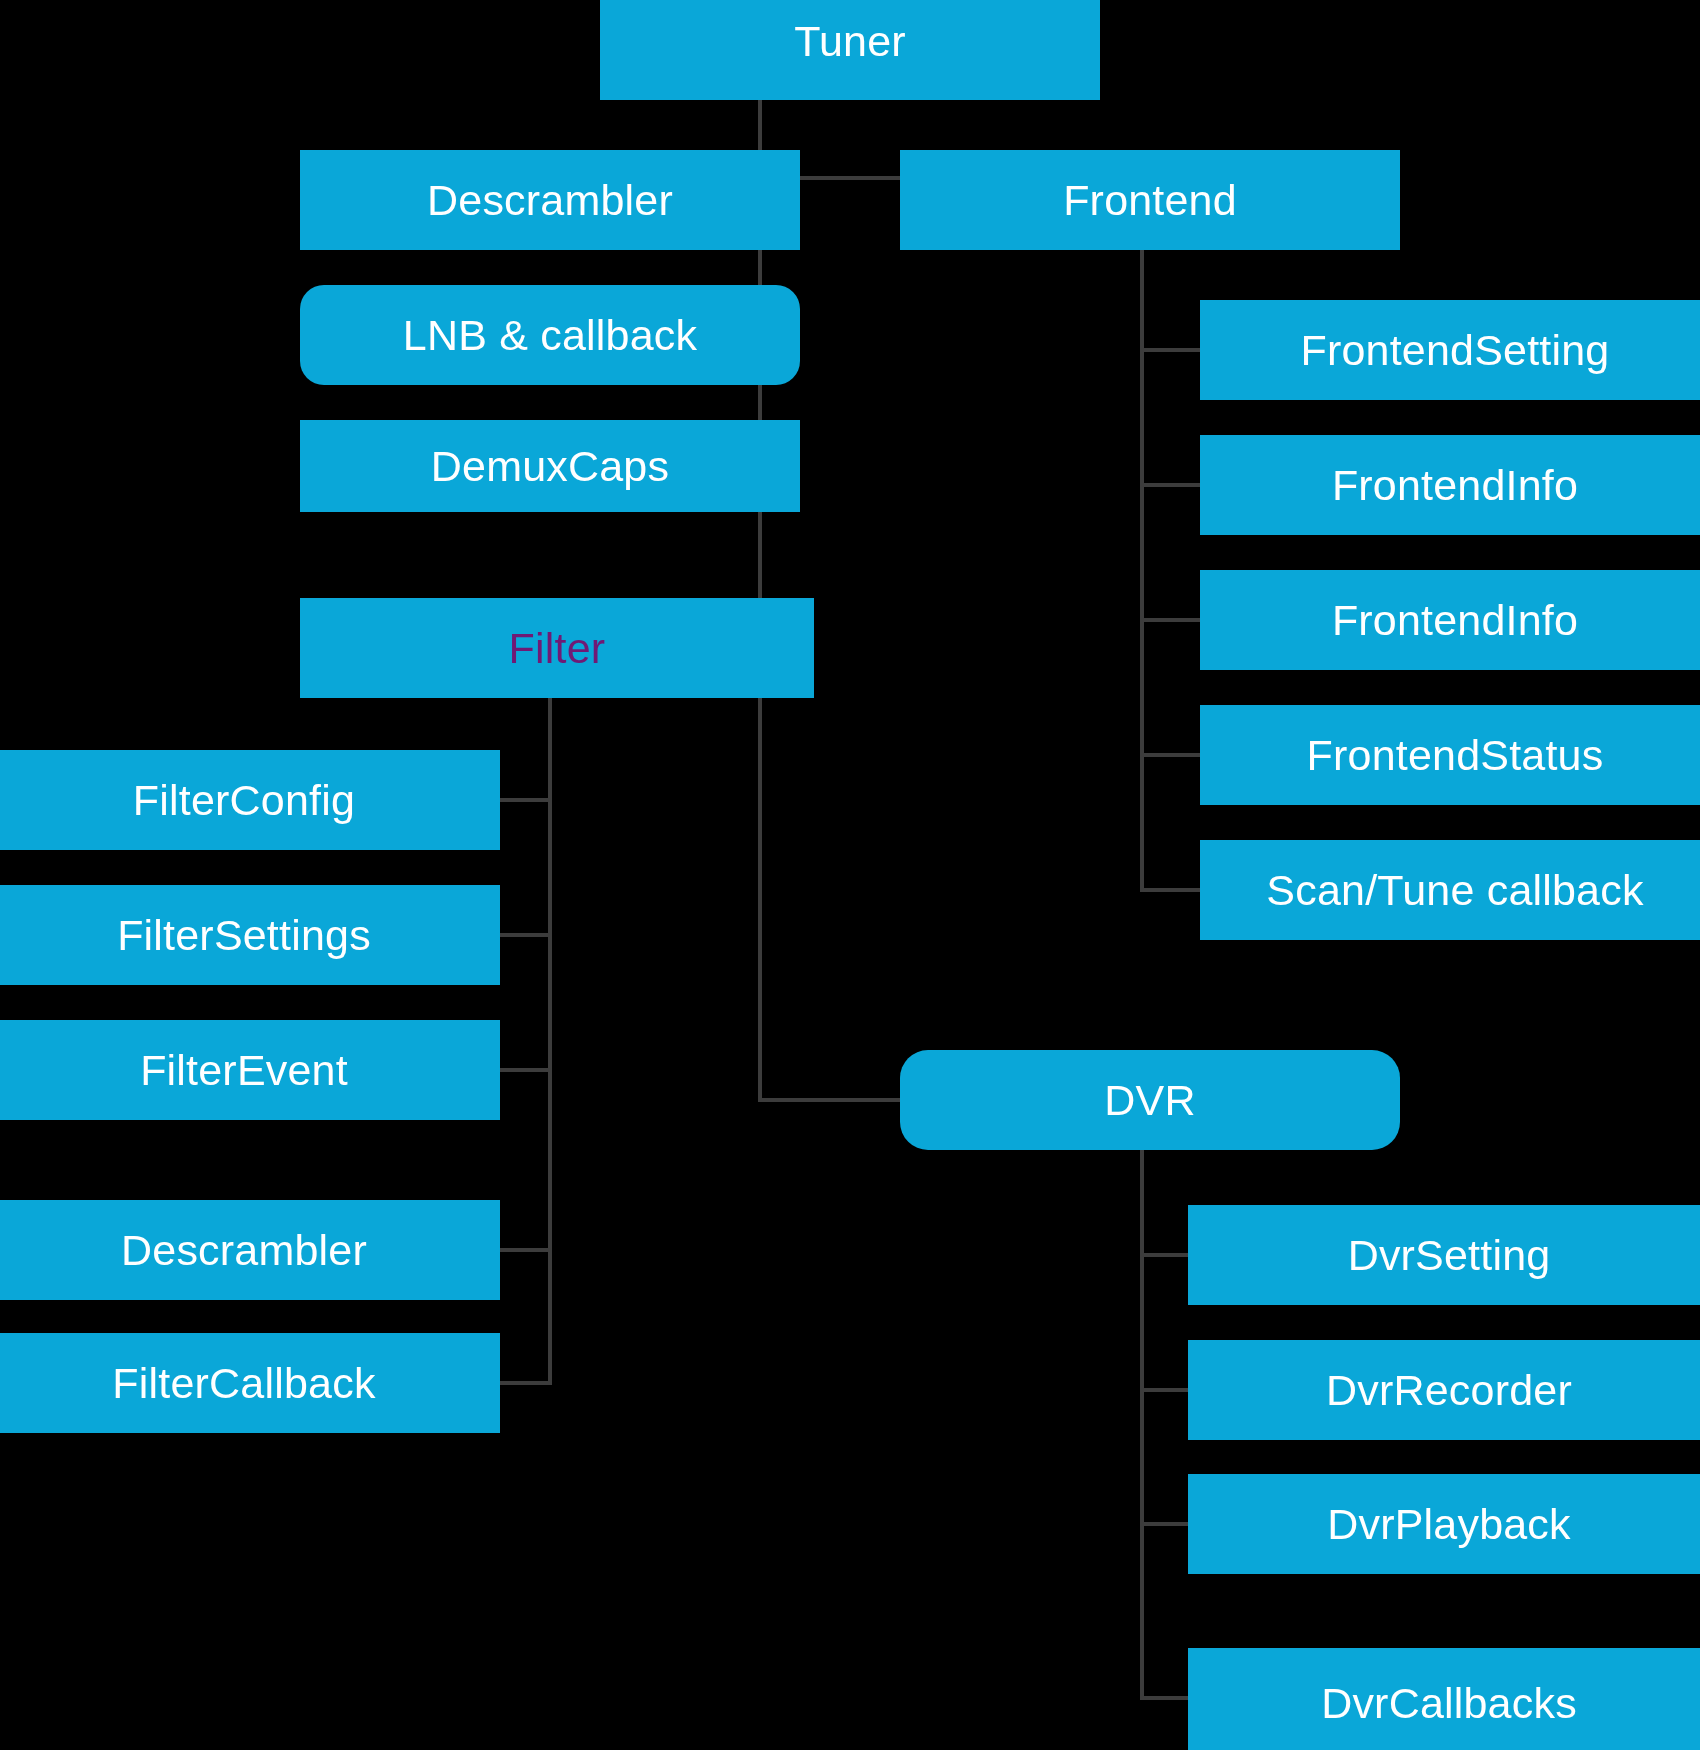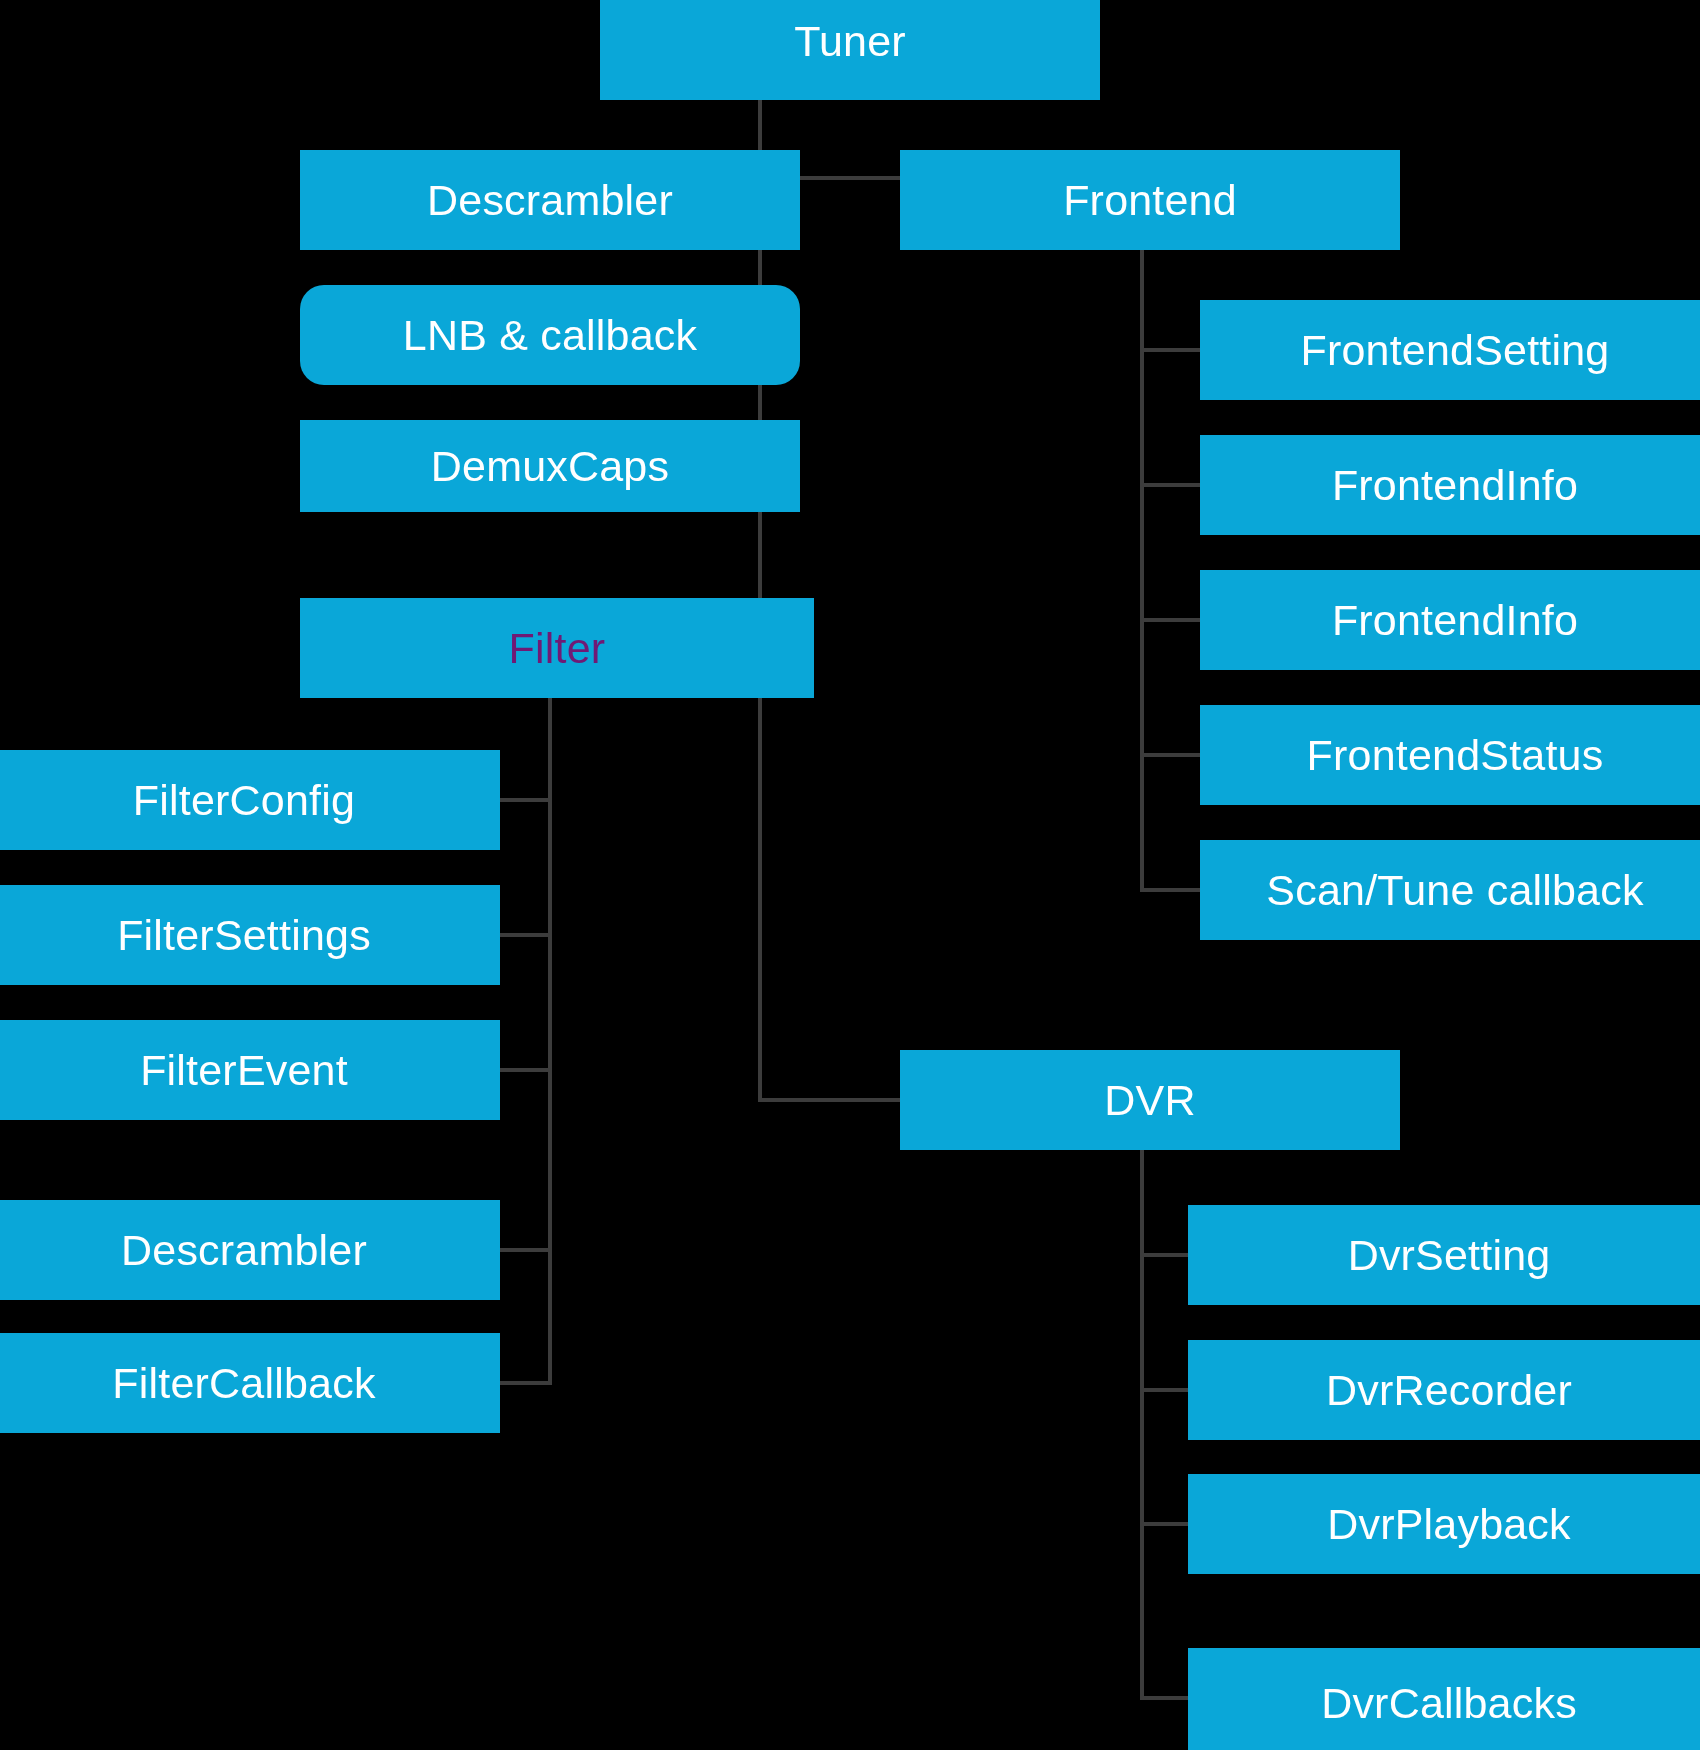--- a/index.html
+++ b/index.html
@@ -82,21 +82,21 @@
       </div>
       <div class="node-box" style="left: 300px; top: 420px; width: 500px; height: 92px; background: rgb(10, 167, 216); color: rgb(255, 255, 255);">
         <span class="node-label">DemuxCaps</span>
       </div>
       <div class="node-box" style="left: 300px; top: 598px; width: 514px; height: 100px; background: rgb(10, 167, 216); color: #701a75;">
         <span class="node-label">Filter</span>
       </div>
       <div class="node-box" style="left: 900px; top: 150px; width: 500px; height: 100px; background: rgb(10, 167, 216); color: rgb(255, 255, 255);">
         <span class="node-label">Frontend</span>
       </div>
-      <div class="node-box" style="left: 900px; top: 1050px; width: 500px; height: 100px; background: rgb(10, 167, 216); color: rgb(255, 255, 255);">
+      <div class="node-box" style="left: 900px; top: 1050px; width: 500px; height: 100px; background: rgb(10, 167, 216); color: rgb(255, 255, 255); border-radius: 28px;">
         <span class="node-label">DVR</span>
       </div>
       <div class="node-box" style="left: 1200px; top: 300px; width: 510px; height: 100px; background: rgb(10, 167, 216); color: rgb(255, 255, 255);">
         <span class="node-label">FrontendSetting</span>
       </div>
       <div class="node-box" style="left: 1200px; top: 435px; width: 510px; height: 100px; background: rgb(10, 167, 216); color: rgb(255, 255, 255);">
         <span class="node-label">FrontendInfo</span>
       </div>
       <div class="node-box" style="left: 1200px; top: 570px; width: 510px; height: 100px; background: rgb(10, 167, 216); color: rgb(255, 255, 255);">
         <span class="node-label">FrontendInfo</span>

